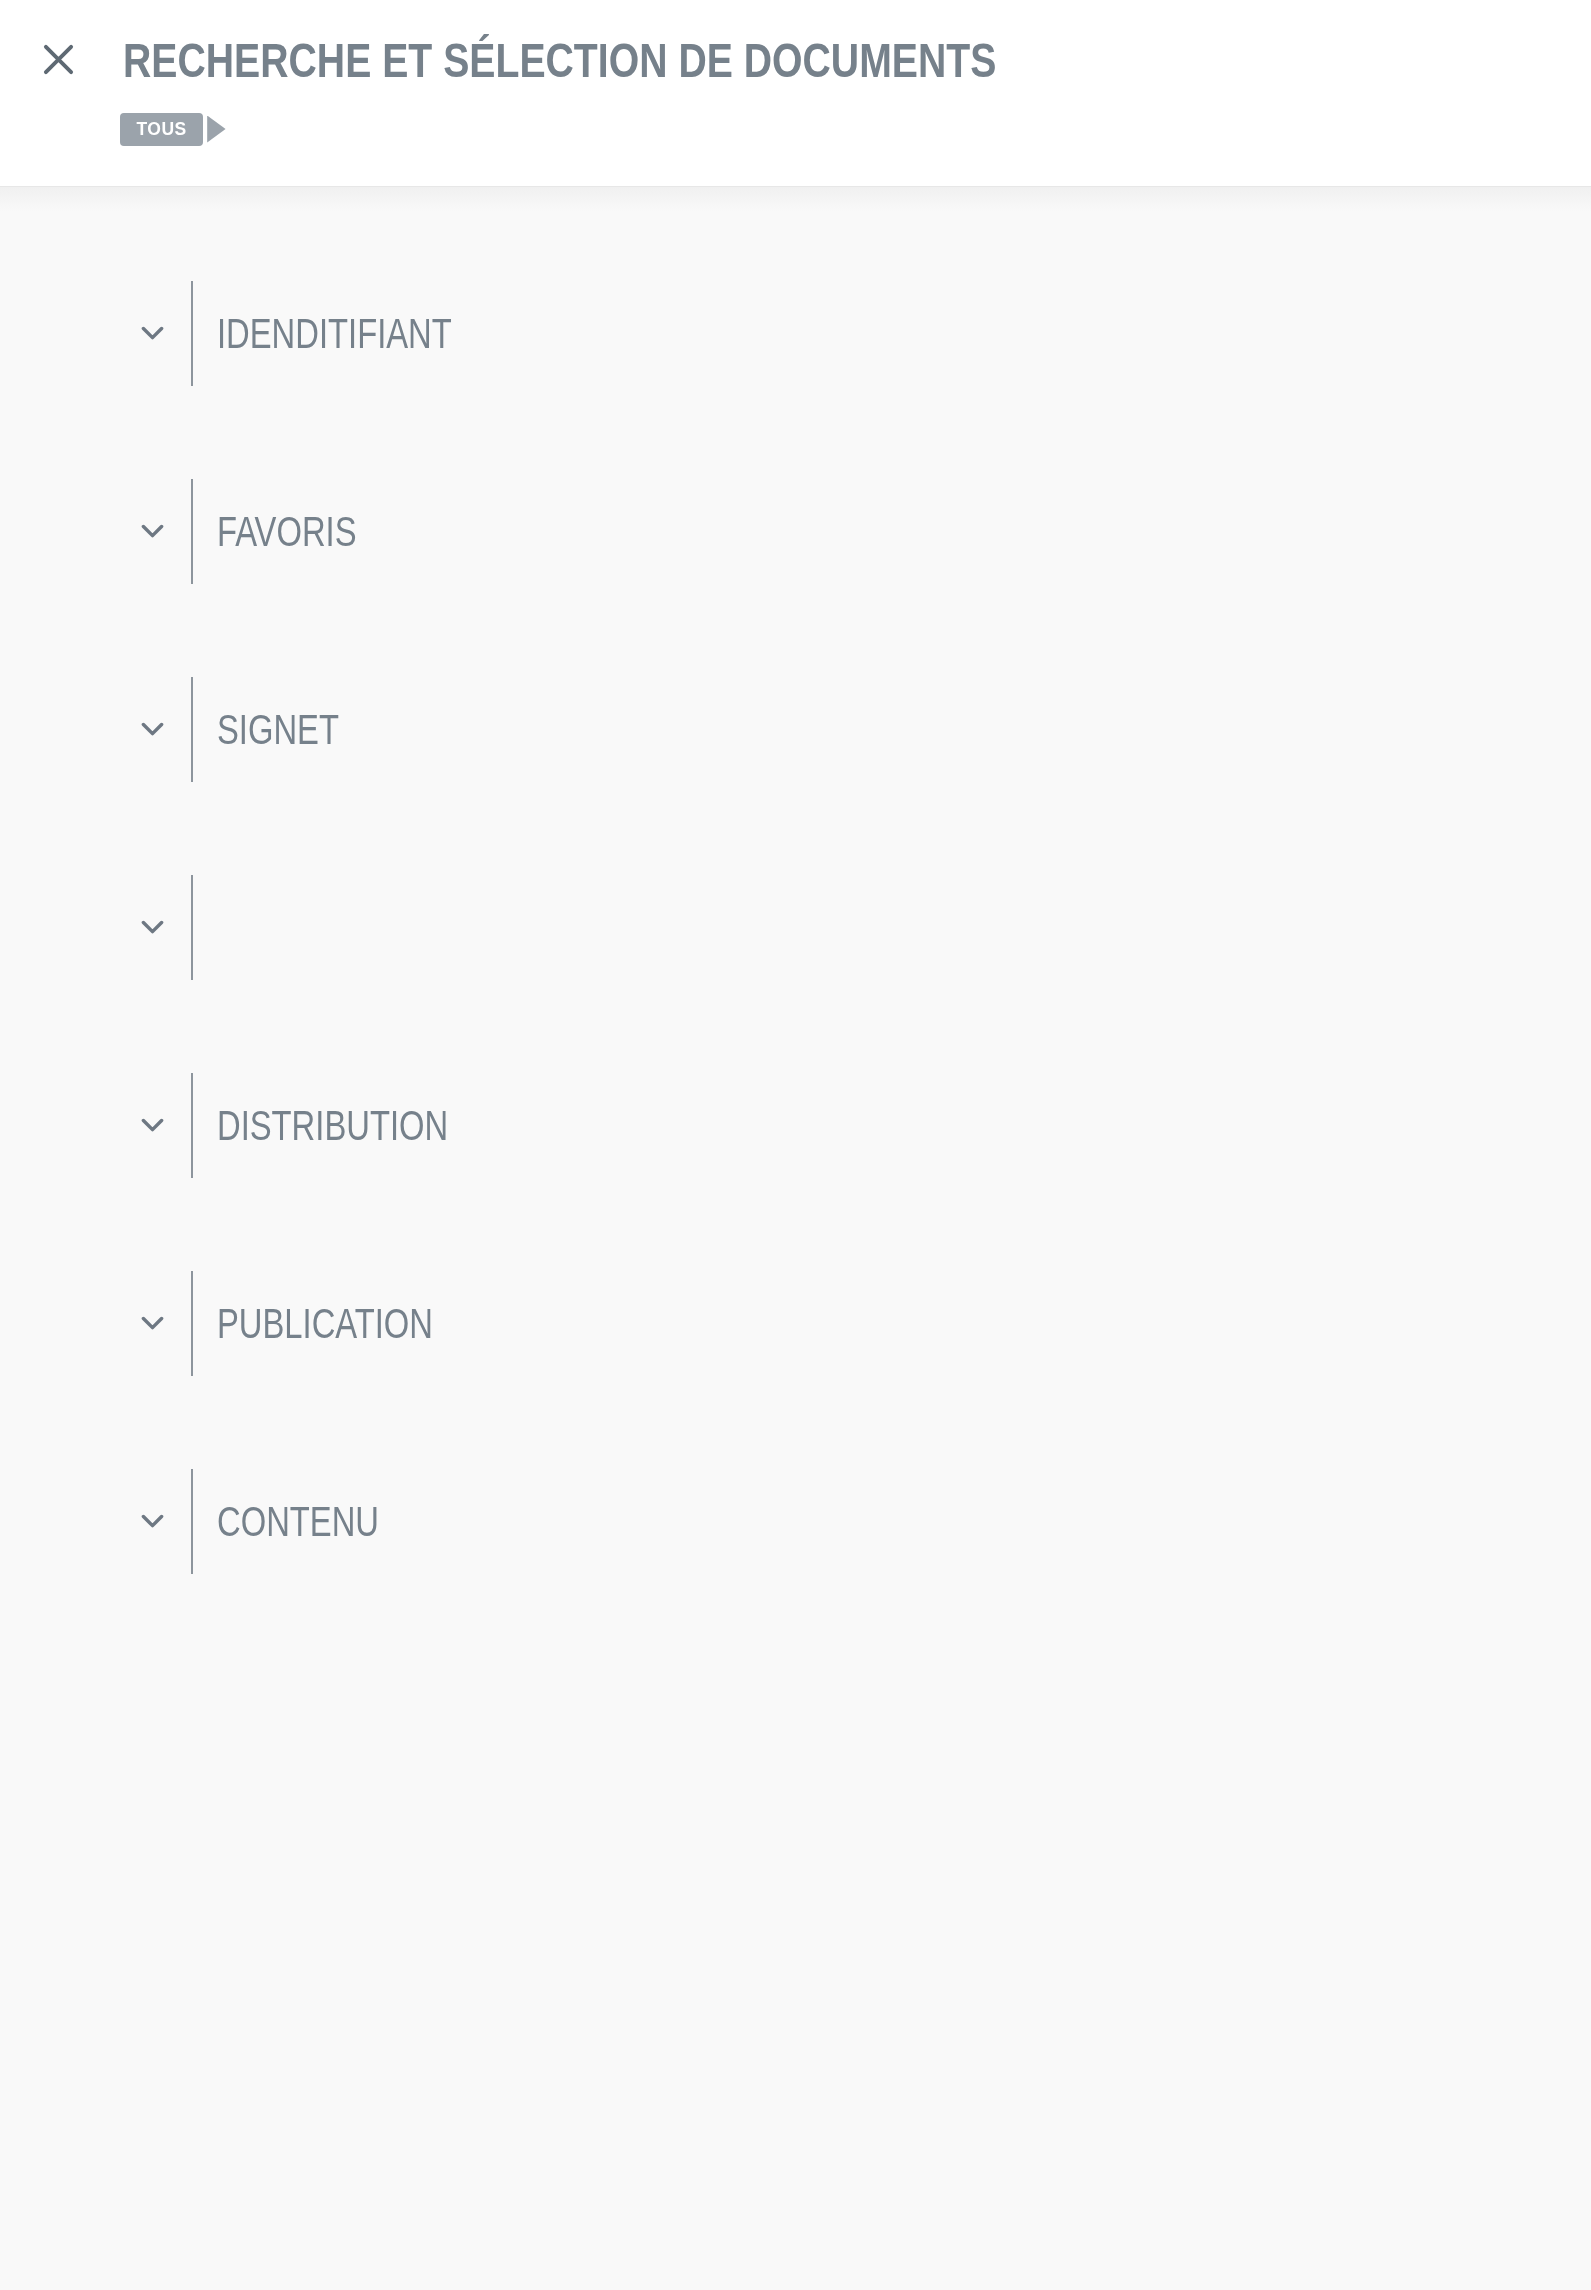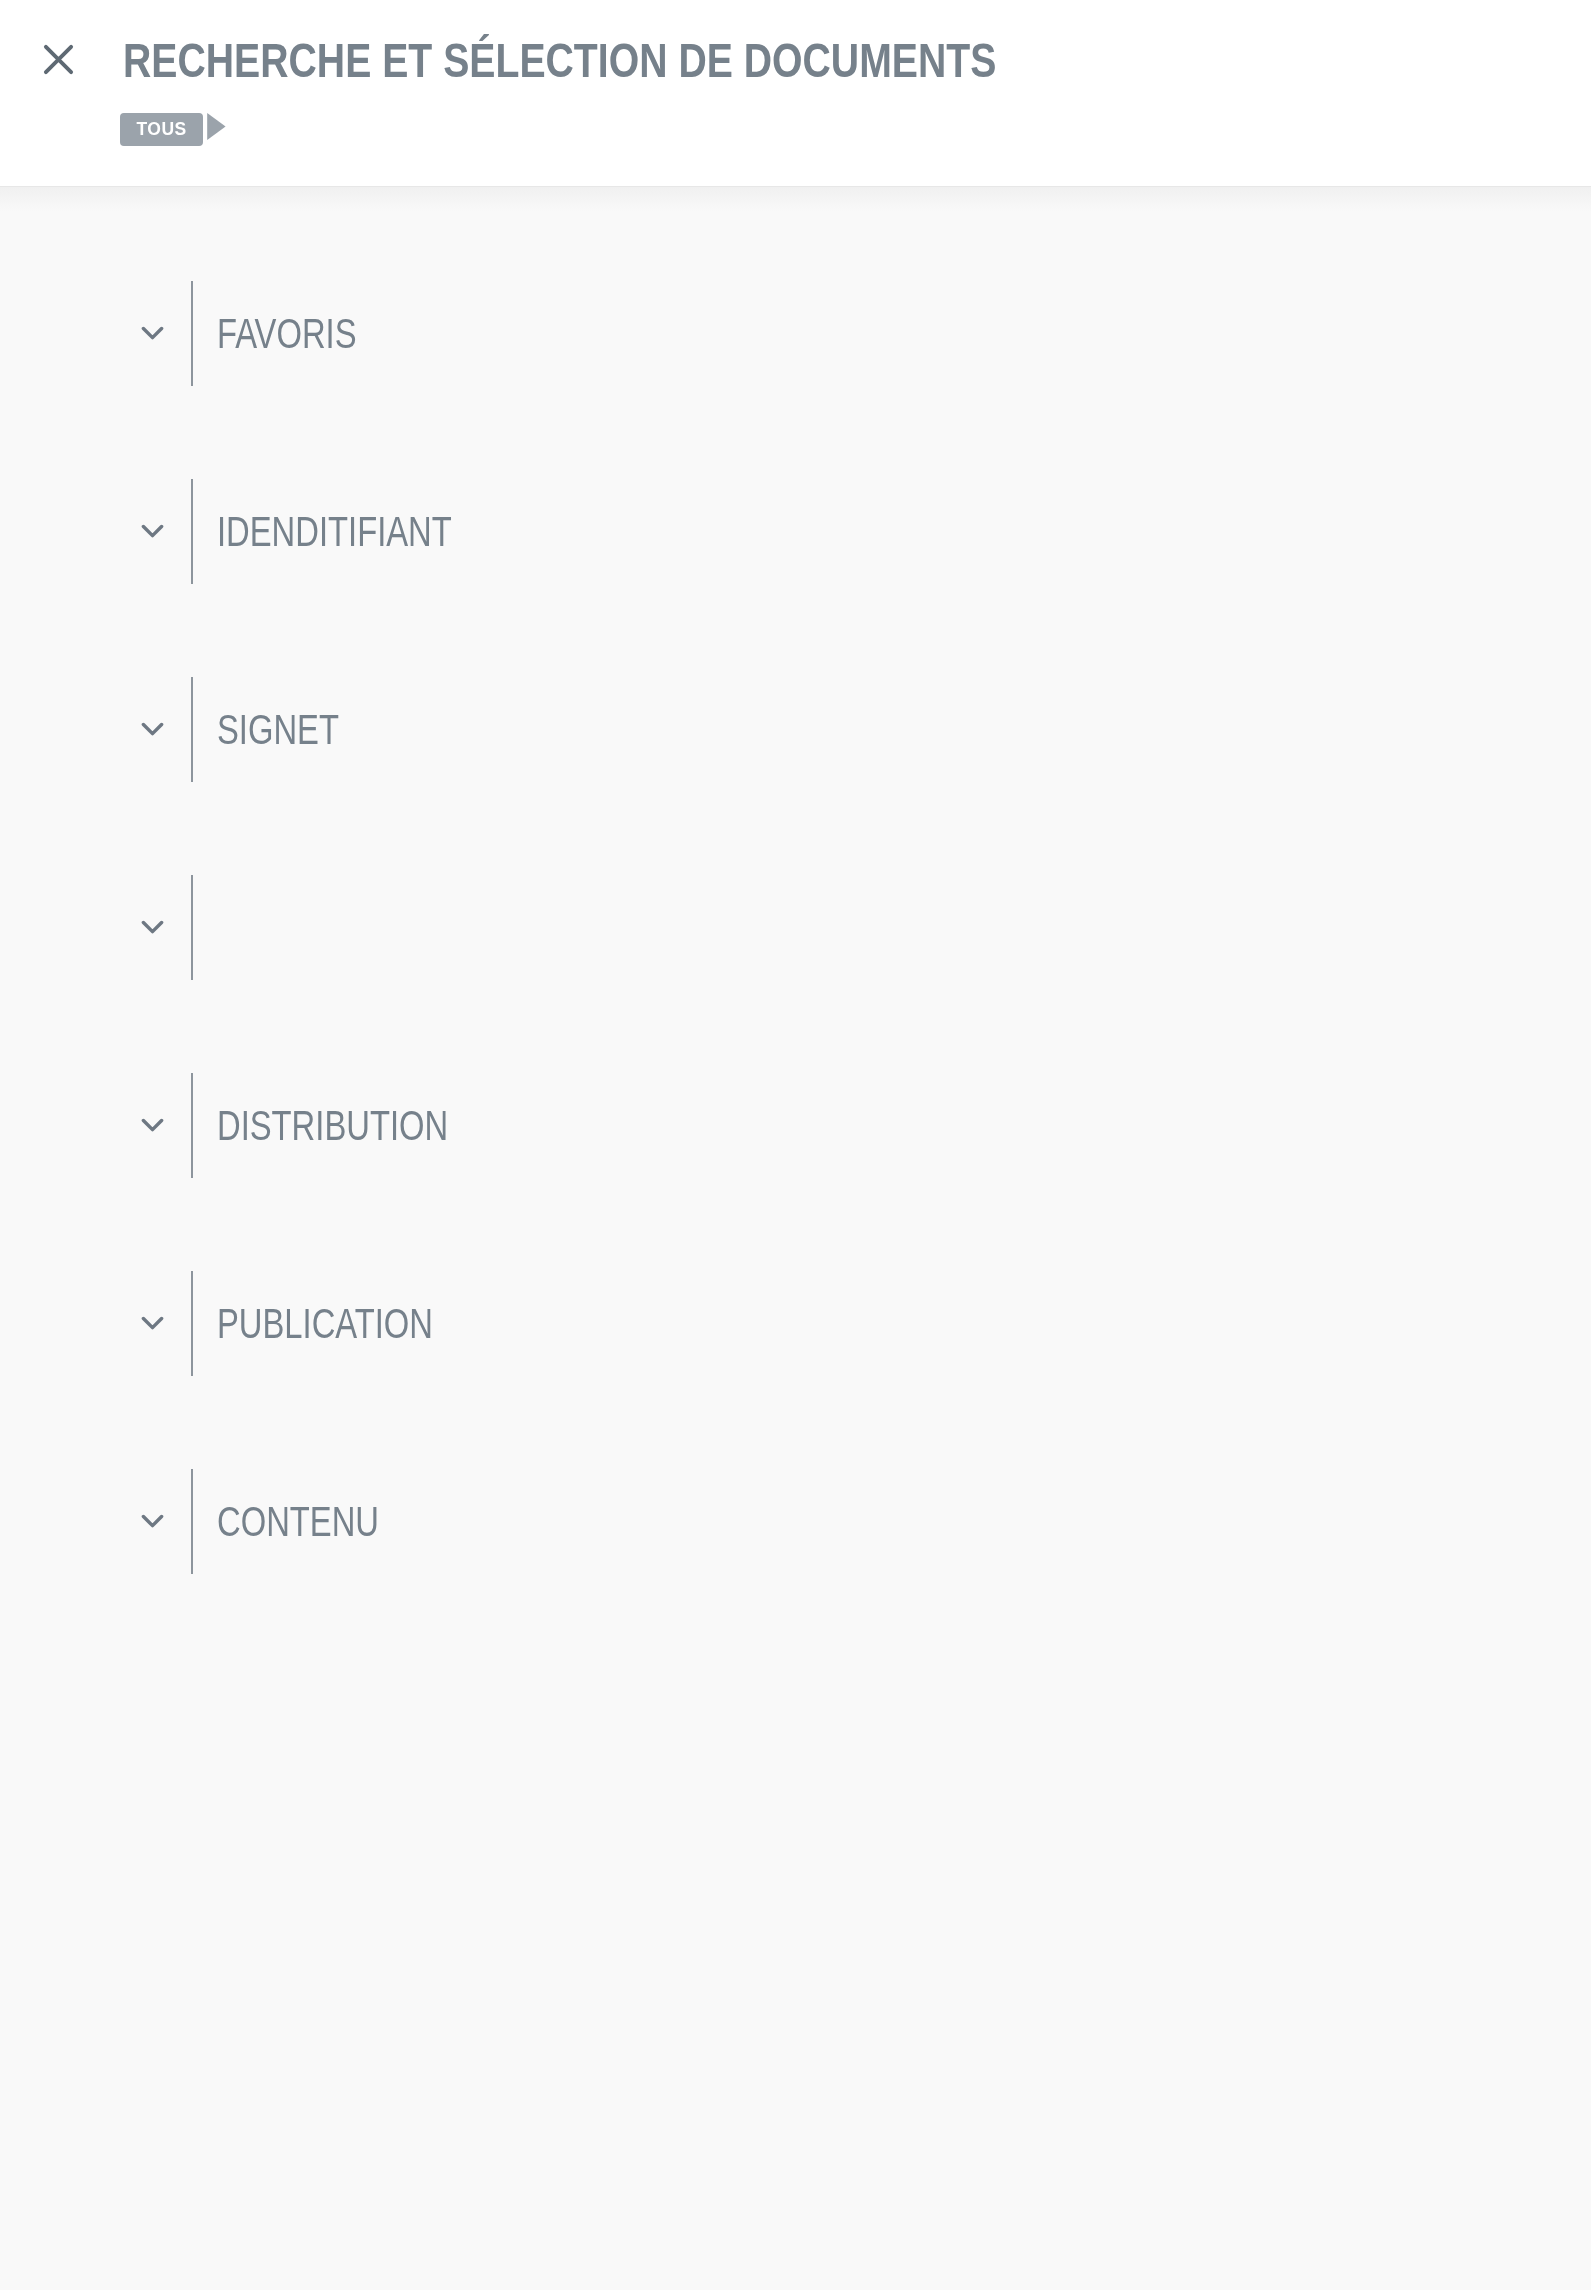--- a/index.html
+++ b/index.html
@@ -36,21 +36,21 @@
     white-space:nowrap;
   }
   .condensed-80 {
     display:inline-block;
     transform:scaleX(0.80);
     transform-origin:0 50%;
     white-space:nowrap;
   }
   .badge-row {
     position:absolute; left:120px; top:113px;
-    display:flex; height:32px;
+    display:flex; align-items:center; height:32px;
   }
   .filter-badge {
     height:33px; padding:0 16.5px;
     background:#9ba3ab; border:none; border-radius:3.9px;
     color:#ffffff; font-size:17.5px; font-weight:bold;
     letter-spacing:0.5px;
     display:flex; align-items:center; justify-content:center;
     cursor:pointer;
   }
   .badge-arrow {
@@ -113,31 +113,31 @@
 <main class="content">
   <div class="section-list">
 
     <div class="section-item">
       <span class="chevron-wrap">
         <svg width="23" height="14.6" viewBox="0 0 24 15">
             <path d="M2.5 2.5 L12 12 L21.5 2.5" stroke="#6e7883" stroke-width="3.6" fill="none" stroke-linecap="round" stroke-linejoin="round"></path>
           </svg>
       </span>
       <span class="v-divider"></span>
-      <span class="section-label"><span class="condensed">FAVORIS</span></span>
+      <span class="section-label"><span class="condensed">IDENDITIFIANT</span></span>
     </div>
 
     <div class="section-item">
       <span class="chevron-wrap">
         <svg width="23" height="14.6" viewBox="0 0 24 15">
             <path d="M2.5 2.5 L12 12 L21.5 2.5" stroke="#6e7883" stroke-width="3.6" fill="none" stroke-linecap="round" stroke-linejoin="round"></path>
           </svg>
       </span>
       <span class="v-divider"></span>
-      <span class="section-label"><span class="condensed">IDENDITIFIANT</span></span>
+      <span class="section-label"><span class="condensed">FAVORIS</span></span>
     </div>
 
     <div class="section-item">
       <span class="chevron-wrap">
         <svg width="23" height="14.6" viewBox="0 0 24 15">
             <path d="M2.5 2.5 L12 12 L21.5 2.5" stroke="#6e7883" stroke-width="3.6" fill="none" stroke-linecap="round" stroke-linejoin="round"></path>
           </svg>
       </span>
       <span class="v-divider"></span>
       <span class="section-label"><span class="condensed">SIGNET</span></span>

